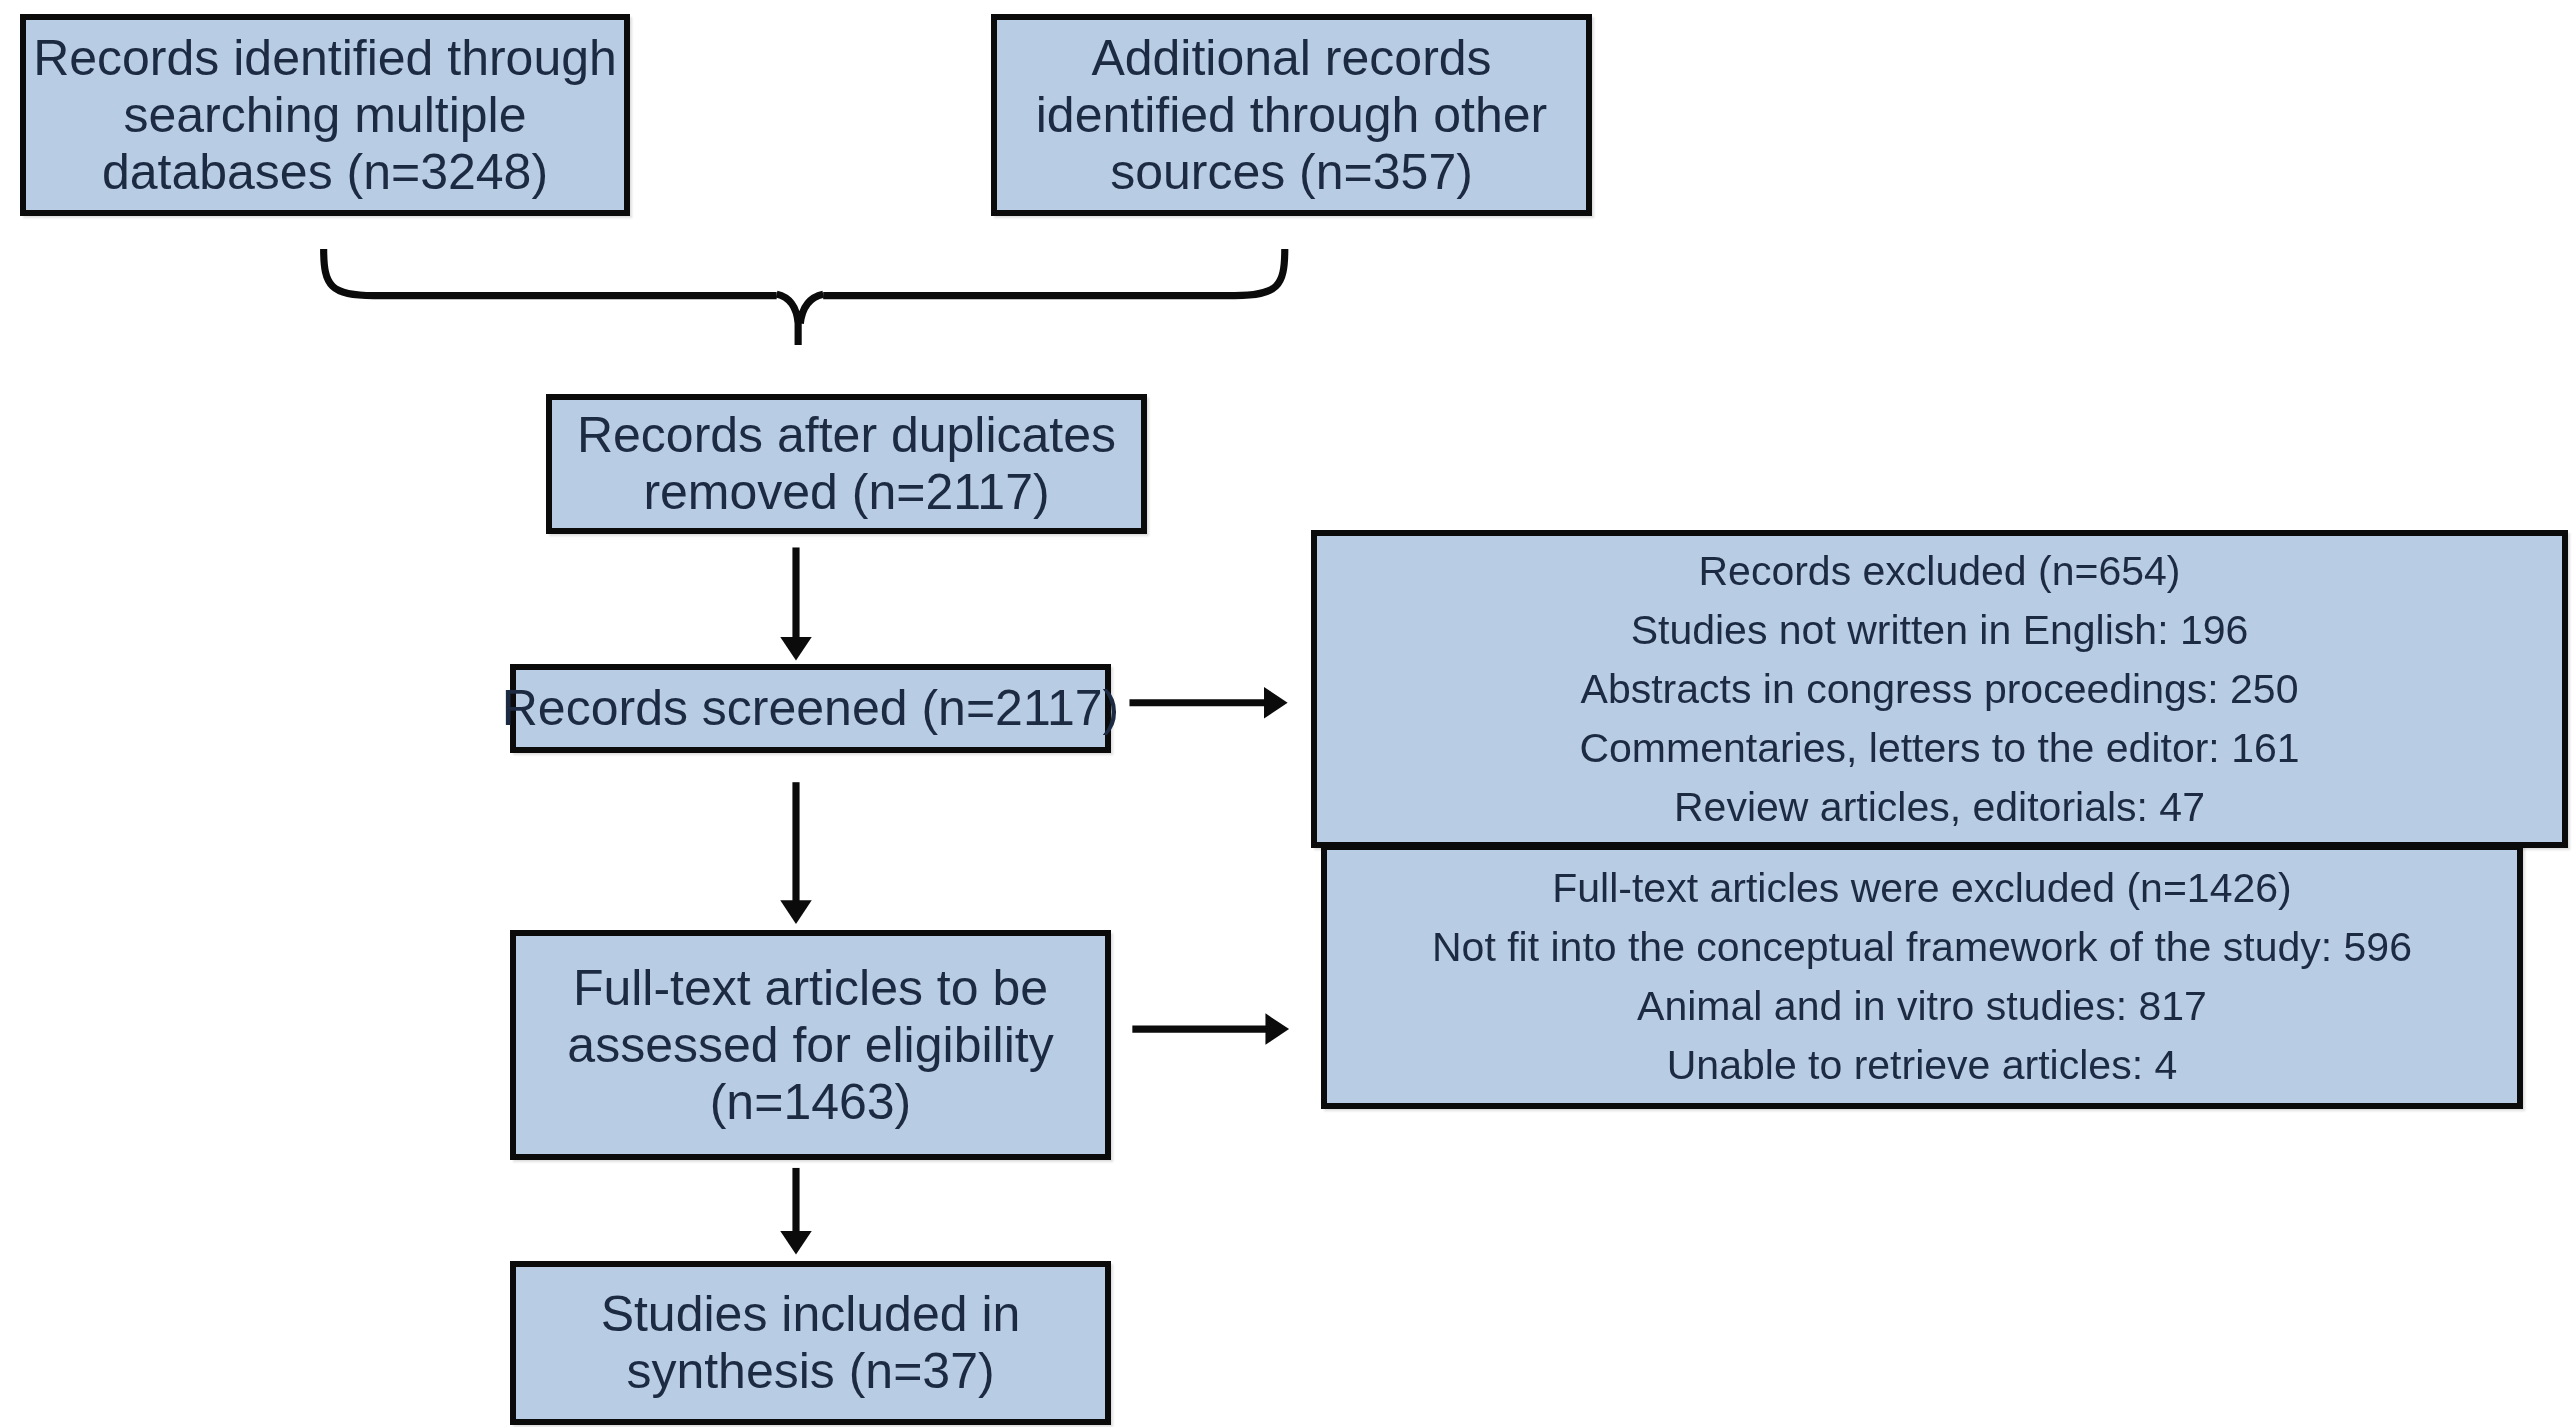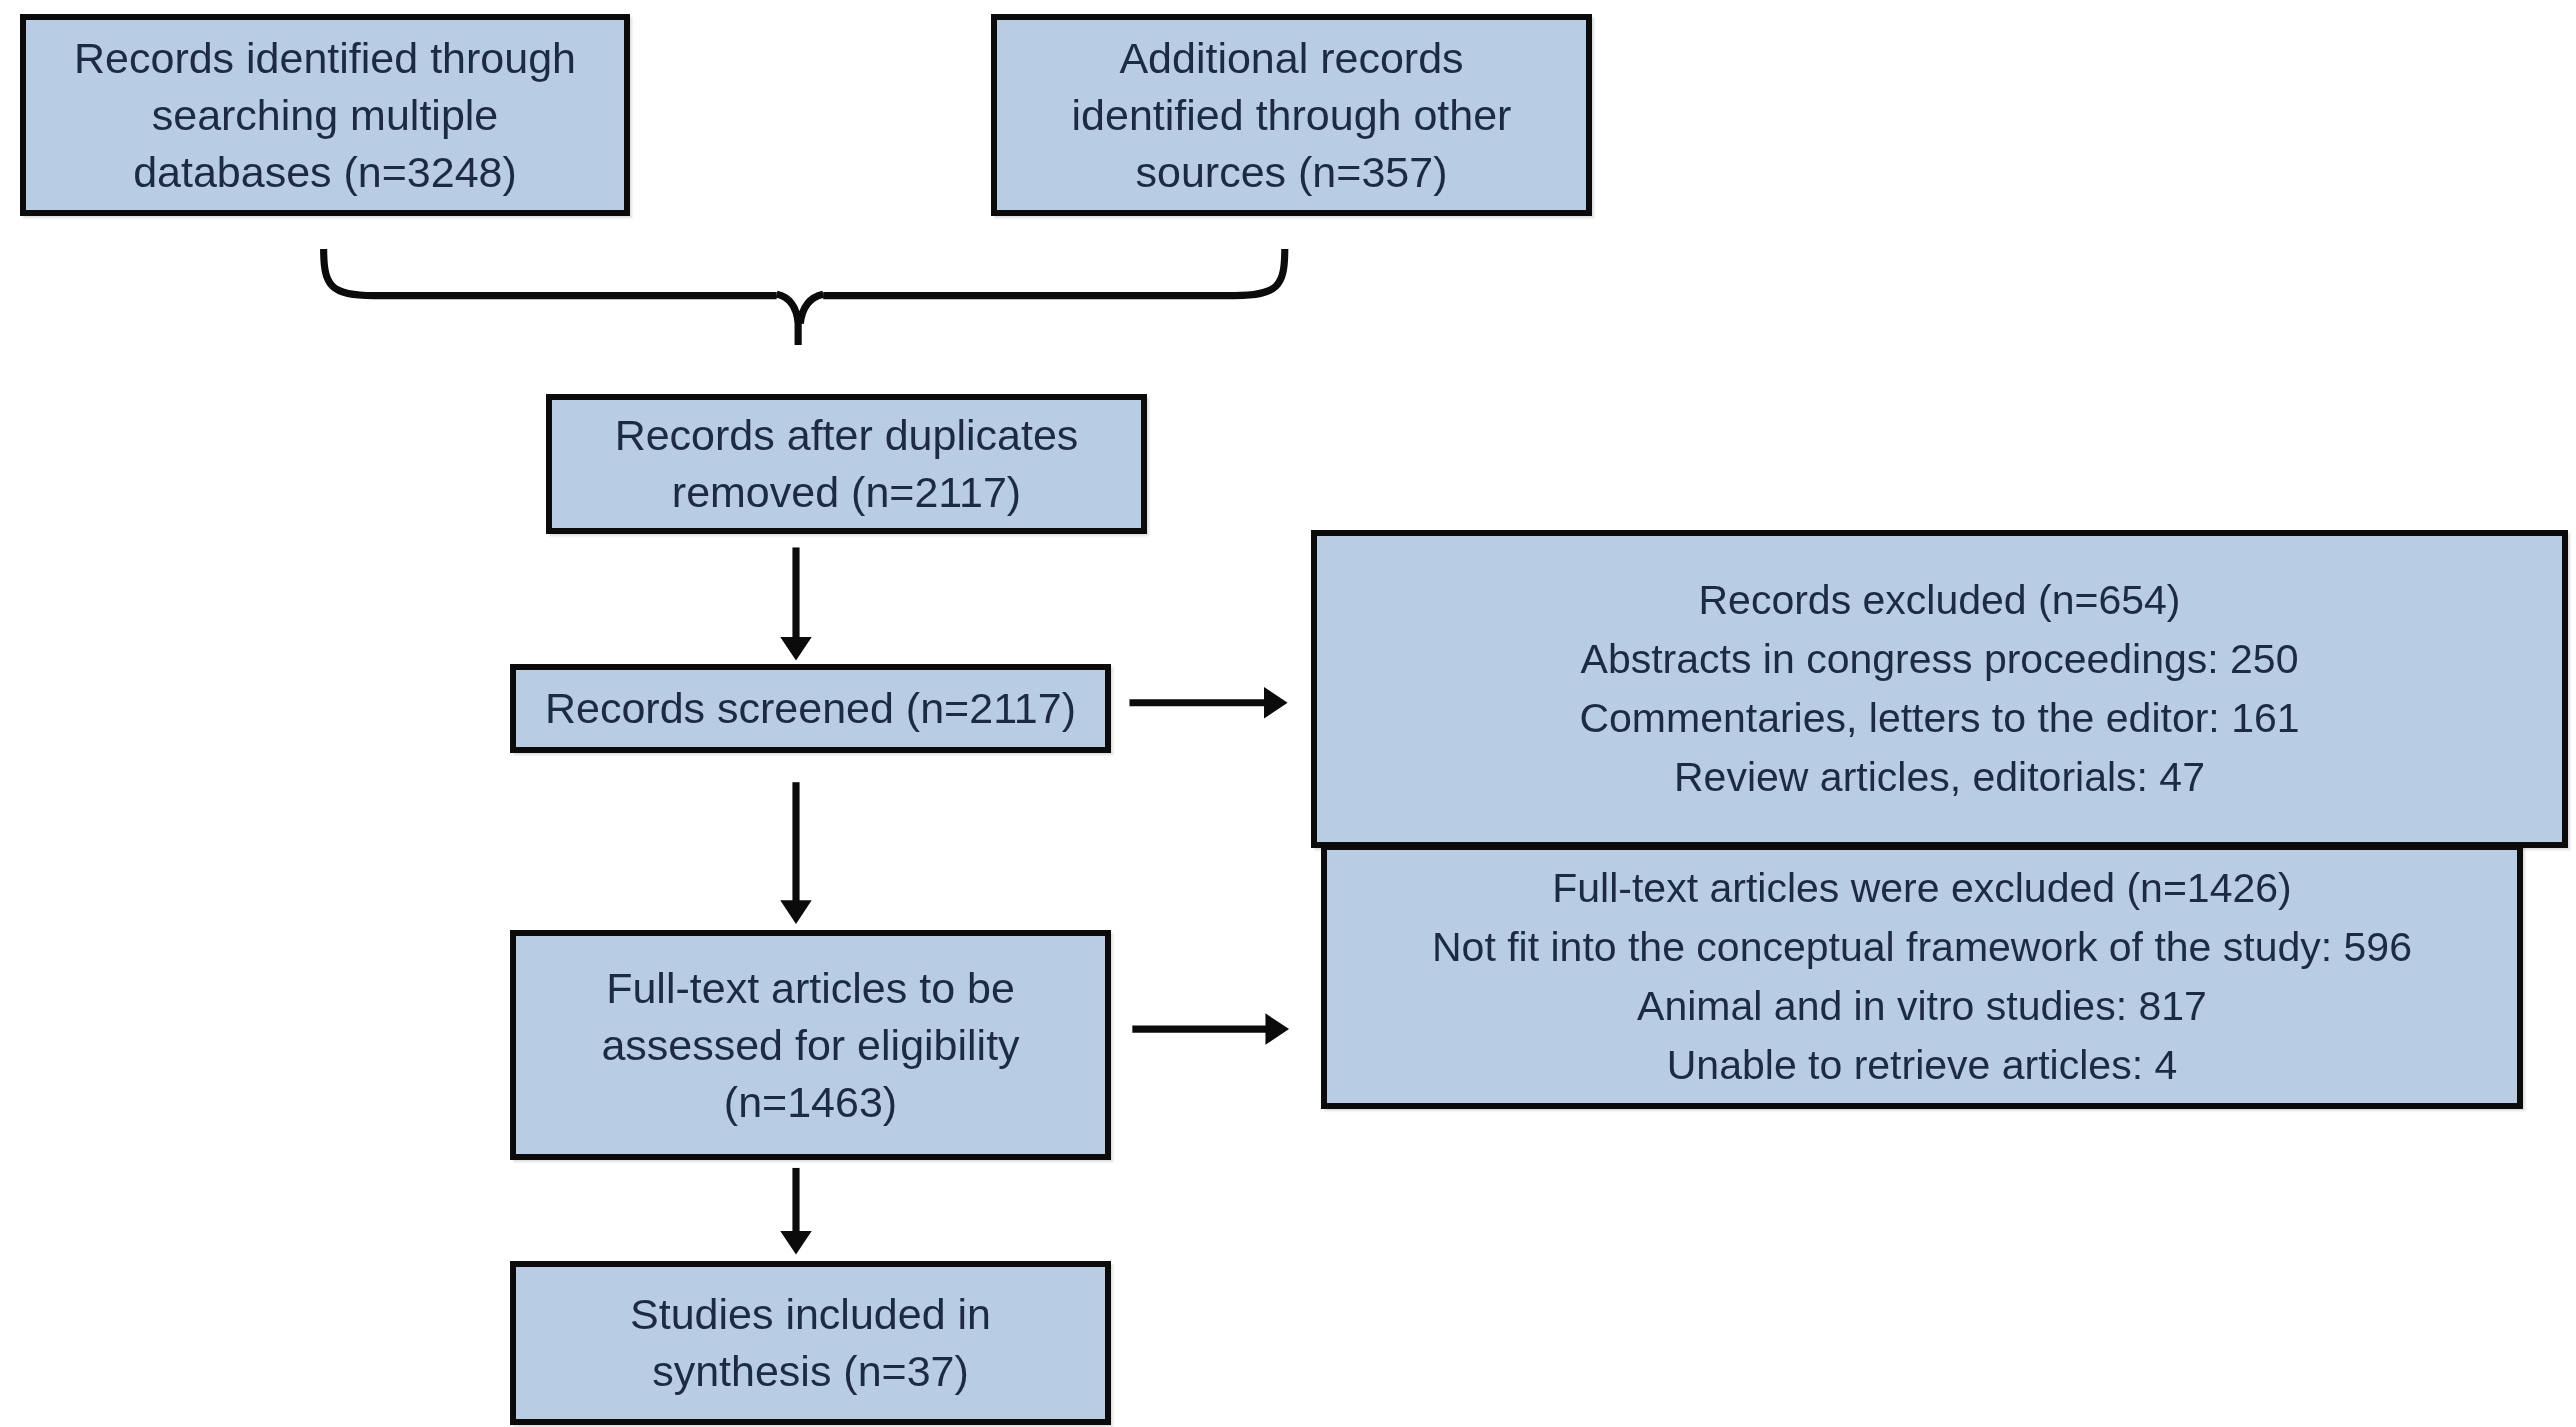--- a/index.html
+++ b/index.html
@@ -17,21 +17,21 @@
     position:absolute;
     box-sizing:border-box;
     background:var(--box-fill);
     border:6.4px solid var(--box-border);
     color:var(--text-color);
     display:flex;
     flex-direction:column;
     justify-content:center;
     align-items:center;
     text-align:center;
-    font-size:43px;
+    font-size:50px;
     line-height:57px;
     box-shadow:2.9px 2.9px 2.1px rgba(0,0,0,0.12);
   }
   .box .line{white-space:nowrap;}
   .box.detail{font-size:41px;line-height:59px;}
 </style>
 </head>
 <body>
 
 <div id="canvas">
@@ -83,20 +83,21 @@
     <div class="line">Records after duplicates</div>
     <div class="line">removed (n=2117)</div>
   </div>
 
   <div class="box" style="left:510px;top:664px;width:601px;height:89px;">
     <div class="line">Records screened (n=2117)</div>
   </div>
 
   <div class="box detail" style="left:1311px;top:530px;width:1257px;height:318px;">
     <div class="line">Records excluded (n=654)</div>
+    <div class="line">Studies not written in English: 196</div>
     <div class="line">Abstracts in congress proceedings:  250</div>
     <div class="line">Commentaries, letters to the editor: 161</div>
     <div class="line">Review articles, editorials: 47</div>
   </div>
 
   <div class="box" style="left:510px;top:930px;width:601px;height:230px;">
     <div class="line">Full-text articles to be</div>
     <div class="line">assessed for eligibility</div>
     <div class="line">(n=1463)</div>
   </div>

